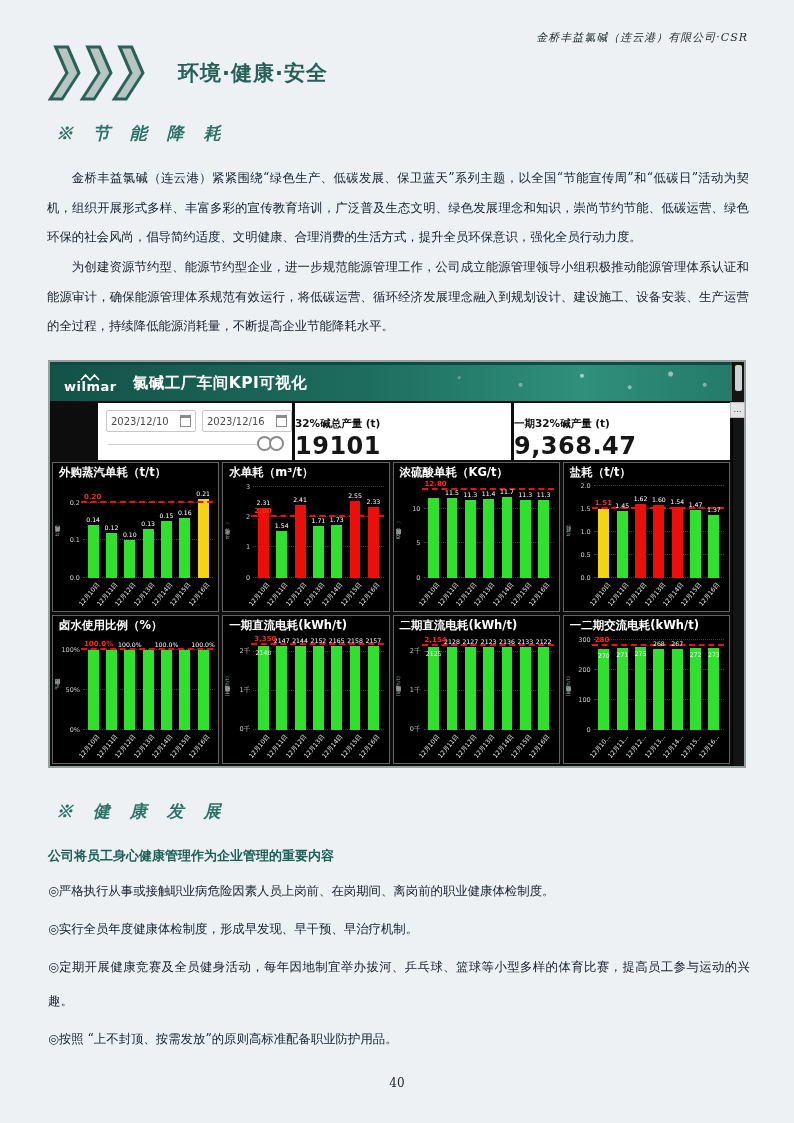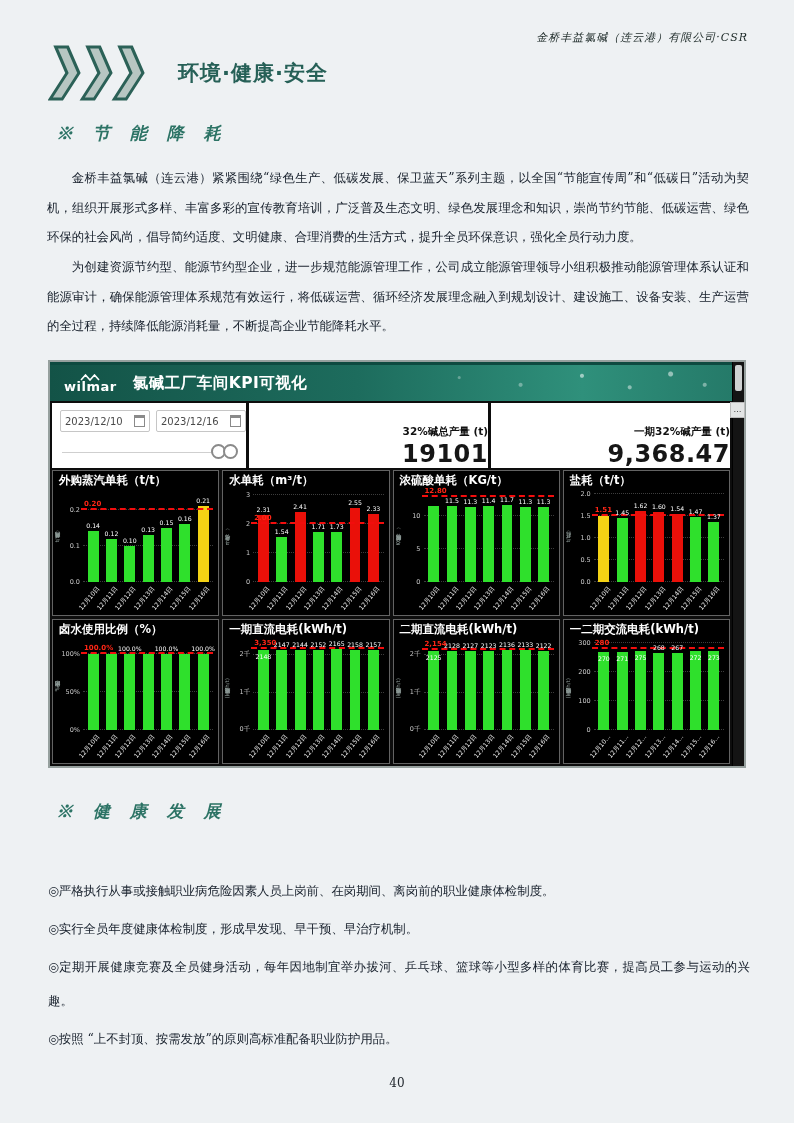--- a/index.html
+++ b/index.html
@@ -30,32 +30,32 @@
       radial-gradient(circle 2px at 78% 30%,rgba(255,255,255,.55) 0 1.5px,transparent 2.5px),
       radial-gradient(circle 2px at 85% 62%,rgba(255,255,255,.45) 0 1.5px,transparent 2.5px),
       radial-gradient(circle 3px at 91% 25%,rgba(255,255,255,.5) 0 2px,transparent 3px),
       radial-gradient(circle 2px at 69% 55%,rgba(255,255,255,.35) 0 1.5px,transparent 2.5px),
       radial-gradient(circle 2px at 96% 55%,rgba(255,255,255,.4) 0 1.5px,transparent 2.5px),
       radial-gradient(circle 1.5px at 60% 35%,rgba(255,255,255,.3) 0 1px,transparent 2px);}
   .brand{display:flex;flex-direction:column;align-items:center;margin:0 16px 0 14px;z-index:1;}
   .brand .word{font-family:"DejaVu Sans",sans-serif;font-weight:bold;font-size:13px;color:#fff;letter-spacing:.5px;line-height:11px;}
   .banner-title{font-family:"DejaVu Sans",sans-serif;font-weight:bold;font-size:15.5px;color:#fff;z-index:1;letter-spacing:.5px;}
 
-  .dash-cards{flex:0 0 54px;display:flex;gap:3px;padding:2px;background:#0d0d0d;}
+  .dash-cards{flex:0 0 54px;display:flex;gap:3px;padding:2px;background:#0d0d0d;margin-left:46px;}
   .date-card{width:194px;background:#fff;position:relative;flex:0 0 auto;}
   .date-inputs{display:flex;gap:6px;padding:7px 0 0 8px;}
   .date-box{display:flex;align-items:center;justify-content:space-between;width:82px;height:20px;border:1px solid #c6c6c6;border-radius:2px;padding:0 4px;background:#fff;}
   .date-box .dtxt{font-family:"DejaVu Sans",sans-serif;font-size:10px;color:#4a4a4a;}
   .cal-icon{display:inline-block;width:9px;height:8px;border:1px solid #8a8a8a;border-top:3px solid #8a8a8a;}
   .slider{position:absolute;left:10px;right:8px;bottom:8px;height:16px;}
   .slider .track{position:absolute;left:0;right:26px;top:8px;border-top:1px solid #cfcfcf;}
   .slider .hgroup{position:absolute;right:0;top:0;display:flex;}
   .handle{width:15px;height:15px;border:2px solid #8a8a8a;border-radius:50%;background:#fff;box-sizing:border-box;}
   .handle+.handle{margin-left:-3px;}
-  .kpi-card{flex:1;background:#fff;text-align:right;padding-top:22px;min-width:0;}
+  .kpi-card{flex:1;background:#fff;text-align:left;padding-top:14px;min-width:0;}
   .kpi-label{font-family:"DejaVu Sans",sans-serif;font-weight:bold;font-size:10.5px;color:#111;}
   .kpi-value{font-family:"DejaVu Sans",sans-serif;font-weight:bold;font-size:24px;color:#161616;letter-spacing:.5px;margin-top:1px;}
 
   .charts-grid{flex:1;display:grid;grid-template-columns:repeat(4,1fr);grid-template-rows:repeat(2,1fr);gap:3px;padding:0 2px 2px 2px;background:#0d0d0d;min-height:0;}
   .chart-panel{position:relative;background:#000;border:1px solid #636363;overflow:hidden;min-width:0;}
   .c-title{position:absolute;top:2px;left:6px;font-family:"DejaVu Sans",sans-serif;font-weight:bold;font-size:11.5px;color:#fff;white-space:nowrap;z-index:3;}
   .axis-ttl{position:absolute;left:0px;top:26px;bottom:32px;width:9px;writing-mode:vertical-rl;transform:rotate(180deg);font-family:"DejaVu Sans",sans-serif;font-size:5.5px;color:#8d9a97;overflow:hidden;text-align:center;}
   .plot{position:absolute;left:30px;right:5px;top:21px;bottom:33px;}
   .gridline{position:absolute;left:0;right:0;border-top:1px dotted #3d3d3d;}
   .ytick{position:absolute;left:-26px;width:23px;text-align:right;font-family:"DejaVu Sans",sans-serif;font-size:6.5px;color:#c9c9c9;}
@@ -558,20 +558,21 @@
         </div>
     </div>
 
     <div class="dash-scroll">
       <div class="scroll-thumb"></div>
       <div class="more-btn">…</div>
     </div>
   </div>
 
   <div class="sec-head" style="top:800px;">※ 健 康 发 展</div>
+  <div class="sub-bold">公司将员工身心健康管理作为企业管理的重要内容</div>
   <div class="bullets">
     <p>◎严格执行从事或接触职业病危险因素人员上岗前、在岗期间、离岗前的职业健康体检制度。</p>
     <p>◎实行全员年度健康体检制度，形成早发现、早干预、早治疗机制。</p>
     <p>◎定期开展健康竞赛及全员健身活动，每年因地制宜举办拔河、乒乓球、篮球等小型多样的体育比赛，提高员工参与运动的兴趣。</p>
     <p>◎按照 “上不封顶、按需发放”的原则高标准配备职业防护用品。</p>
   </div>
 
   <div class="page-num">40</div>
 </div>
 

